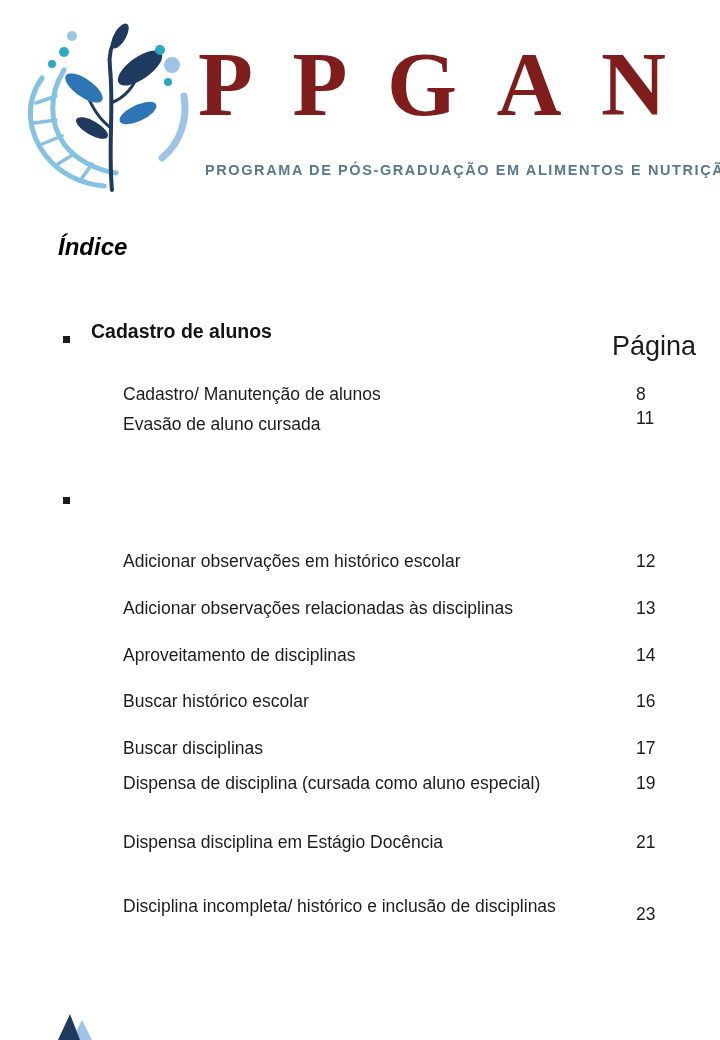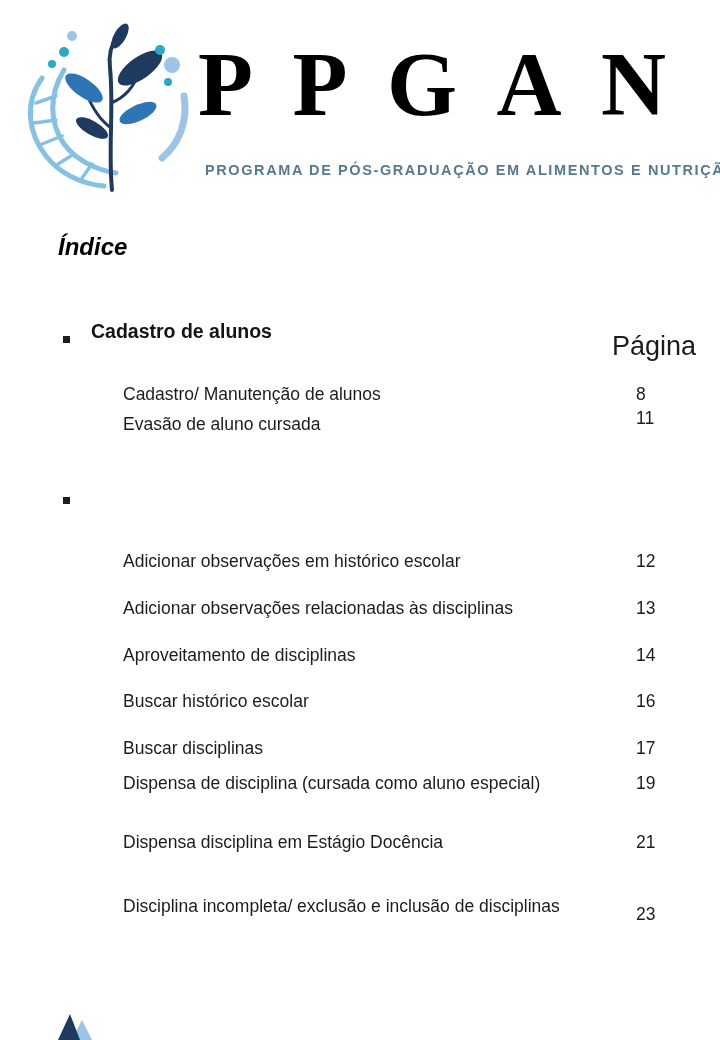--- a/index.html
+++ b/index.html
@@ -15,21 +15,21 @@
 
   
   #logo { left:12px; top:8px; }
   #acronym {
     left:198px; top:40px;
     font-family:"Liberation Serif", serif;
     font-weight:600;
     font-size:90px;
     line-height:1;
     letter-spacing:11px;
-    color:#000000;
+    color:#7f1d1d;
     white-space:nowrap;
   }
   #subtitle {
     left:205px; top:162px;
     font-size:14.5px;
     font-weight:bold;
     letter-spacing:1.6px;
     color:#567a8e;
     white-space:nowrap;
   }
@@ -174,20 +174,20 @@
 </div>
 <div class="entry" style="top:773px">
   <span class="entry-label">Dispensa de disciplina (cursada como aluno especial)</span>
   <span class="entry-page">19</span>
 </div>
 <div class="entry" style="top:832px">
   <span class="entry-label">Dispensa disciplina em Estágio Docência</span>
   <span class="entry-page">21</span>
 </div>
 <div class="entry" style="top:896px">
-  <span class="entry-label">Disciplina incompleta/ exclusão e inclusão de disciplinas</span>
+  <span class="entry-label">Disciplina incompleta/ histórico e inclusão de disciplinas</span>
   <span class="entry-page" style="top:8px">23</span>
 </div>
 
 <svg id="footer-frag" class="abs" width="50" height="26" viewBox="0 0 50 26" aria-hidden="true">
   <polygon points="20,26 30,6 40,26" fill="#9dc3e6"></polygon>
   <polygon points="6,26 18,0 28,26" fill="#1f3a5f"></polygon>
 </svg>
 
 </body></html>

